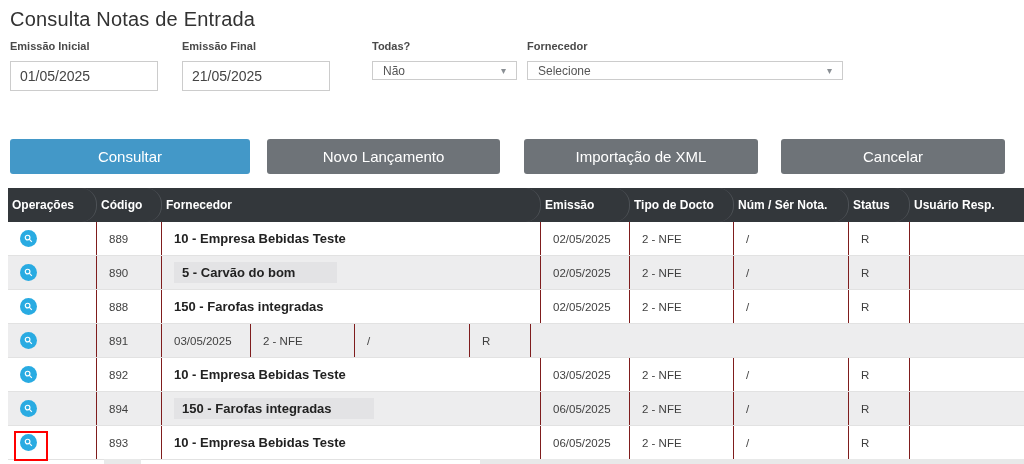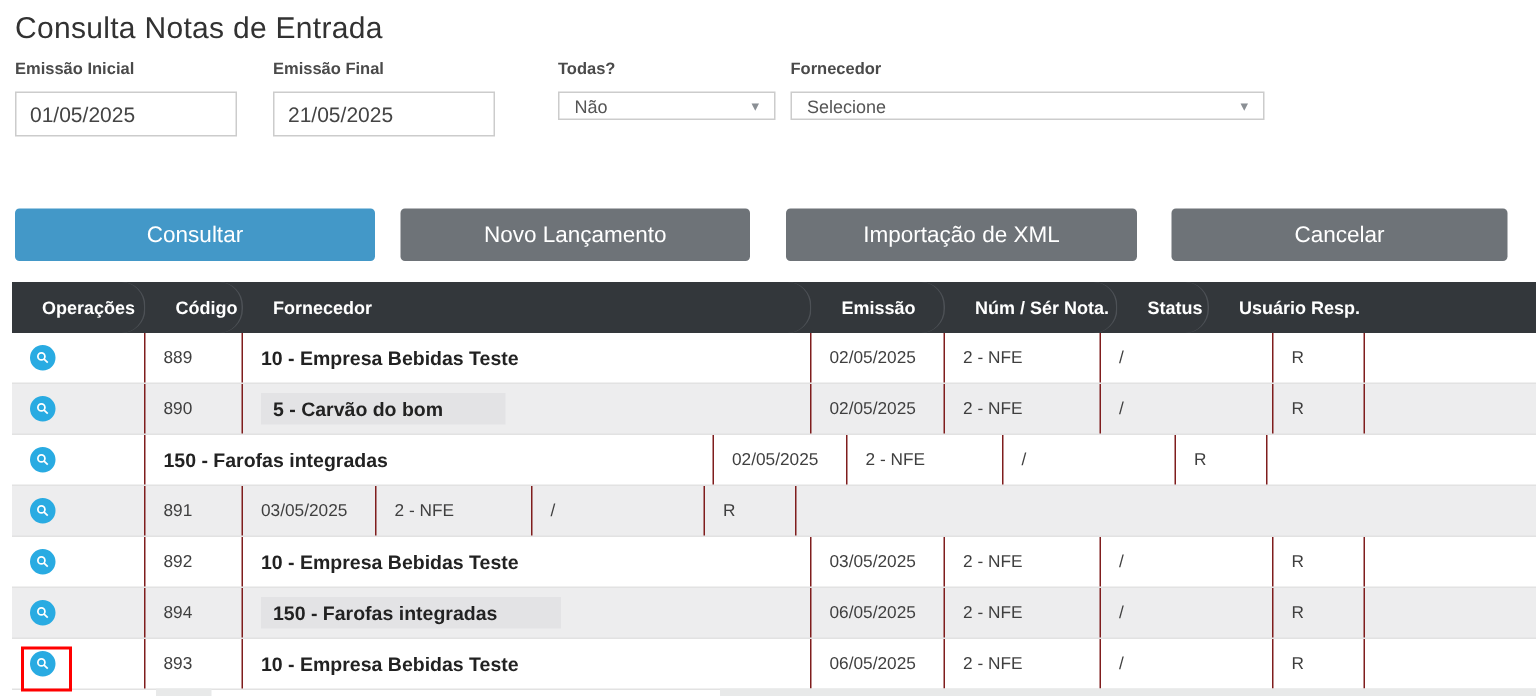--- a/index.html
+++ b/index.html
@@ -33,21 +33,21 @@
   .btn-primary   { background:#4398C8; }
   .btn-secondary { background:#6E7378; }
   .btn1 { left:10px;  width:240px; }
   .btn2 { left:267px; width:233px; }
   .btn3 { left:524px; width:234px; }
   .btn4 { left:781px; width:224px; }
 
   .table { position:absolute; left:8px; top:188px; width:1016px; }
   .thead { display:flex; height:34px; background:#33373B; color:#fff; }
   .th {
-    display:flex; align-items:center; padding-left:20px; height:100%;
+    display:flex; align-items:center; padding-left:4px; height:100%;
     font-size:12px; font-weight:700; border-right:1px solid #4d5156;border-radius:16px;
   }
   .th:last-child { border-right:none; }
   .tr { display:flex; height:34px; background:#fff; border-bottom:1px solid #e2e2e2; }
   .tr.alt { background:#EDEDEE; }
   .td {
     display:flex; align-items:center; padding-left:12px; height:100%;
     font-size:11.5px; color:#3f3f3f; border-right:1px solid #7f1d1d; overflow:hidden; white-space:nowrap;
   }
   .td:last-child { border-right:none; }
@@ -106,20 +106,21 @@
   <button class="btn btn-secondary btn2" style="background: rgb(110, 115, 120);">Novo Lançamento</button>
   <button class="btn btn-secondary btn3" style="background: rgb(110, 115, 120);">Importação de XML</button>
   <button class="btn btn-secondary btn4" style="background: rgb(110, 115, 120);">Cancelar</button>
 
   <div class="table">
     <div class="thead" style="background: rgb(51, 55, 59);">
       <div class="th c0">Operações</div>
       <div class="th c1">Código</div>
       <div class="th c2">Fornecedor</div>
       <div class="th c3">Emissão</div>
+      <div class="th c4">Tipo de Docto</div>
       <div class="th c5">Núm / Sér Nota.</div>
       <div class="th c6">Status</div>
       <div class="th c7">Usuário Resp.</div>
     </div>
     <div id="tbody">
         <div class="tr">
       <div class="td c0">
         <span class="mag" style="background: rgb(41, 171, 226);">
           <svg width="9" height="9" viewBox="0 0 10 10">
             <circle cx="4" cy="4" r="2.6" fill="none" stroke="#fff" stroke-width="1.3"></circle>
@@ -158,20 +159,21 @@
     </div>
         <div class="tr">
       <div class="td c0">
         <span class="mag" style="background: rgb(41, 171, 226);">
           <svg width="9" height="9" viewBox="0 0 10 10">
             <circle cx="4" cy="4" r="2.6" fill="none" stroke="#fff" stroke-width="1.3"></circle>
             <line x1="6" y1="6" x2="8.7" y2="8.7" stroke="#fff" stroke-width="1.3"></line>
           </svg>
         </span>
       </div>
+      <div class="td c1 f-codigo">888</div>
       <div class="td c2">
             <span class="fornec f-fornec">150 - Farofas integradas</span>
           </div>
       <div class="td c3 f-emissao">02/05/2025</div>
       <div class="td c4 f-tipo">2 - NFE</div>
       <div class="td c5 f-num">/</div>
       <div class="td c6 f-status">R</div>
       <div class="td c7 f-usuario"></div>
     </div>
         <div class="tr alt" style="background: rgb(237, 237, 238);">

